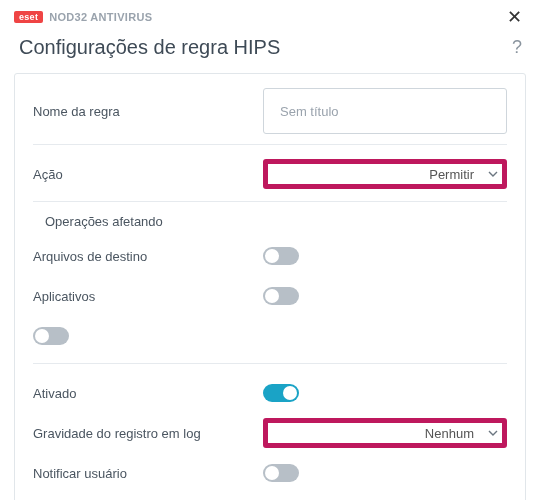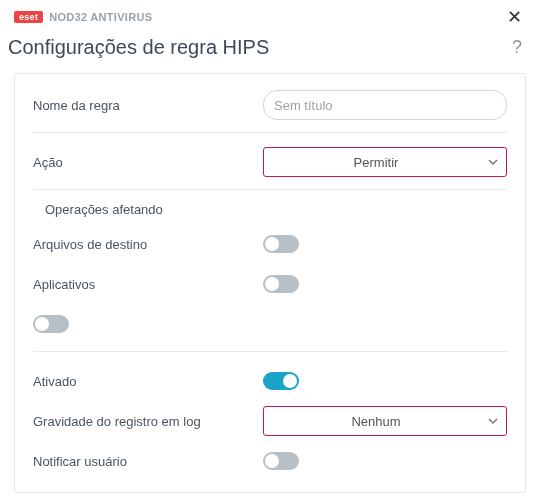--- a/index.html
+++ b/index.html
@@ -37,21 +37,21 @@
 .close-x {
   font-size: 18px;
   color: #333;
   cursor: pointer;
   line-height: 1;
   padding: 2px 4px;
 }
 .header-row {
   display: flex;
   align-items: center;
-  padding: 8px 18px 14px 8px;
+  padding: 8px 18px 14px 19px;
 }
 .page-title {
   font-size: 20px;
   color: #3e4a56;
   font-weight: 400;
 }
 .help-q {
   margin-left: auto;
   font-size: 18px;
   color: #8a949e;
@@ -79,44 +79,44 @@
   color: #4a5560;
   margin: 10px 0 10px 12px;
 }
 .sep {
   border: none;
   border-top: 1px solid #e6eaee;
   margin: 10px 0 12px 0;
 }
 .text-input {
   flex: 1;
-  height: 30px;
+  height: 46px;
   border: 1px solid #cfd6dc;
-  border-radius: 14px;
-  padding: 0 10px;
+  border-radius: 3px;
+  padding: 0 16px;
   font-size: 13px;
   color: #555;
 }
 .text-input::placeholder { color: #9aa3ad; }
 .select-wrap {
   flex: 1;
   position: relative;
 }
 .select-input {
   width: 100%;
   height: 30px;
-  border: 1px solid #be185d;
+  border: 5px solid #be185d;
   border-radius: 3px;
   padding: 0 28px 0 10px;
   font-size: 13px;
   color: #555;
   background: #fff;
   appearance: none;
   cursor: pointer;
-  text-align: center;
+  text-align: right;
 }
 .chev {
   position: absolute;
   right: 9px;
   top: 50%;
   transform: translateY(-50%);
   pointer-events: none;
   color: #6b7680;
 }
 .chev svg { display: block; }

